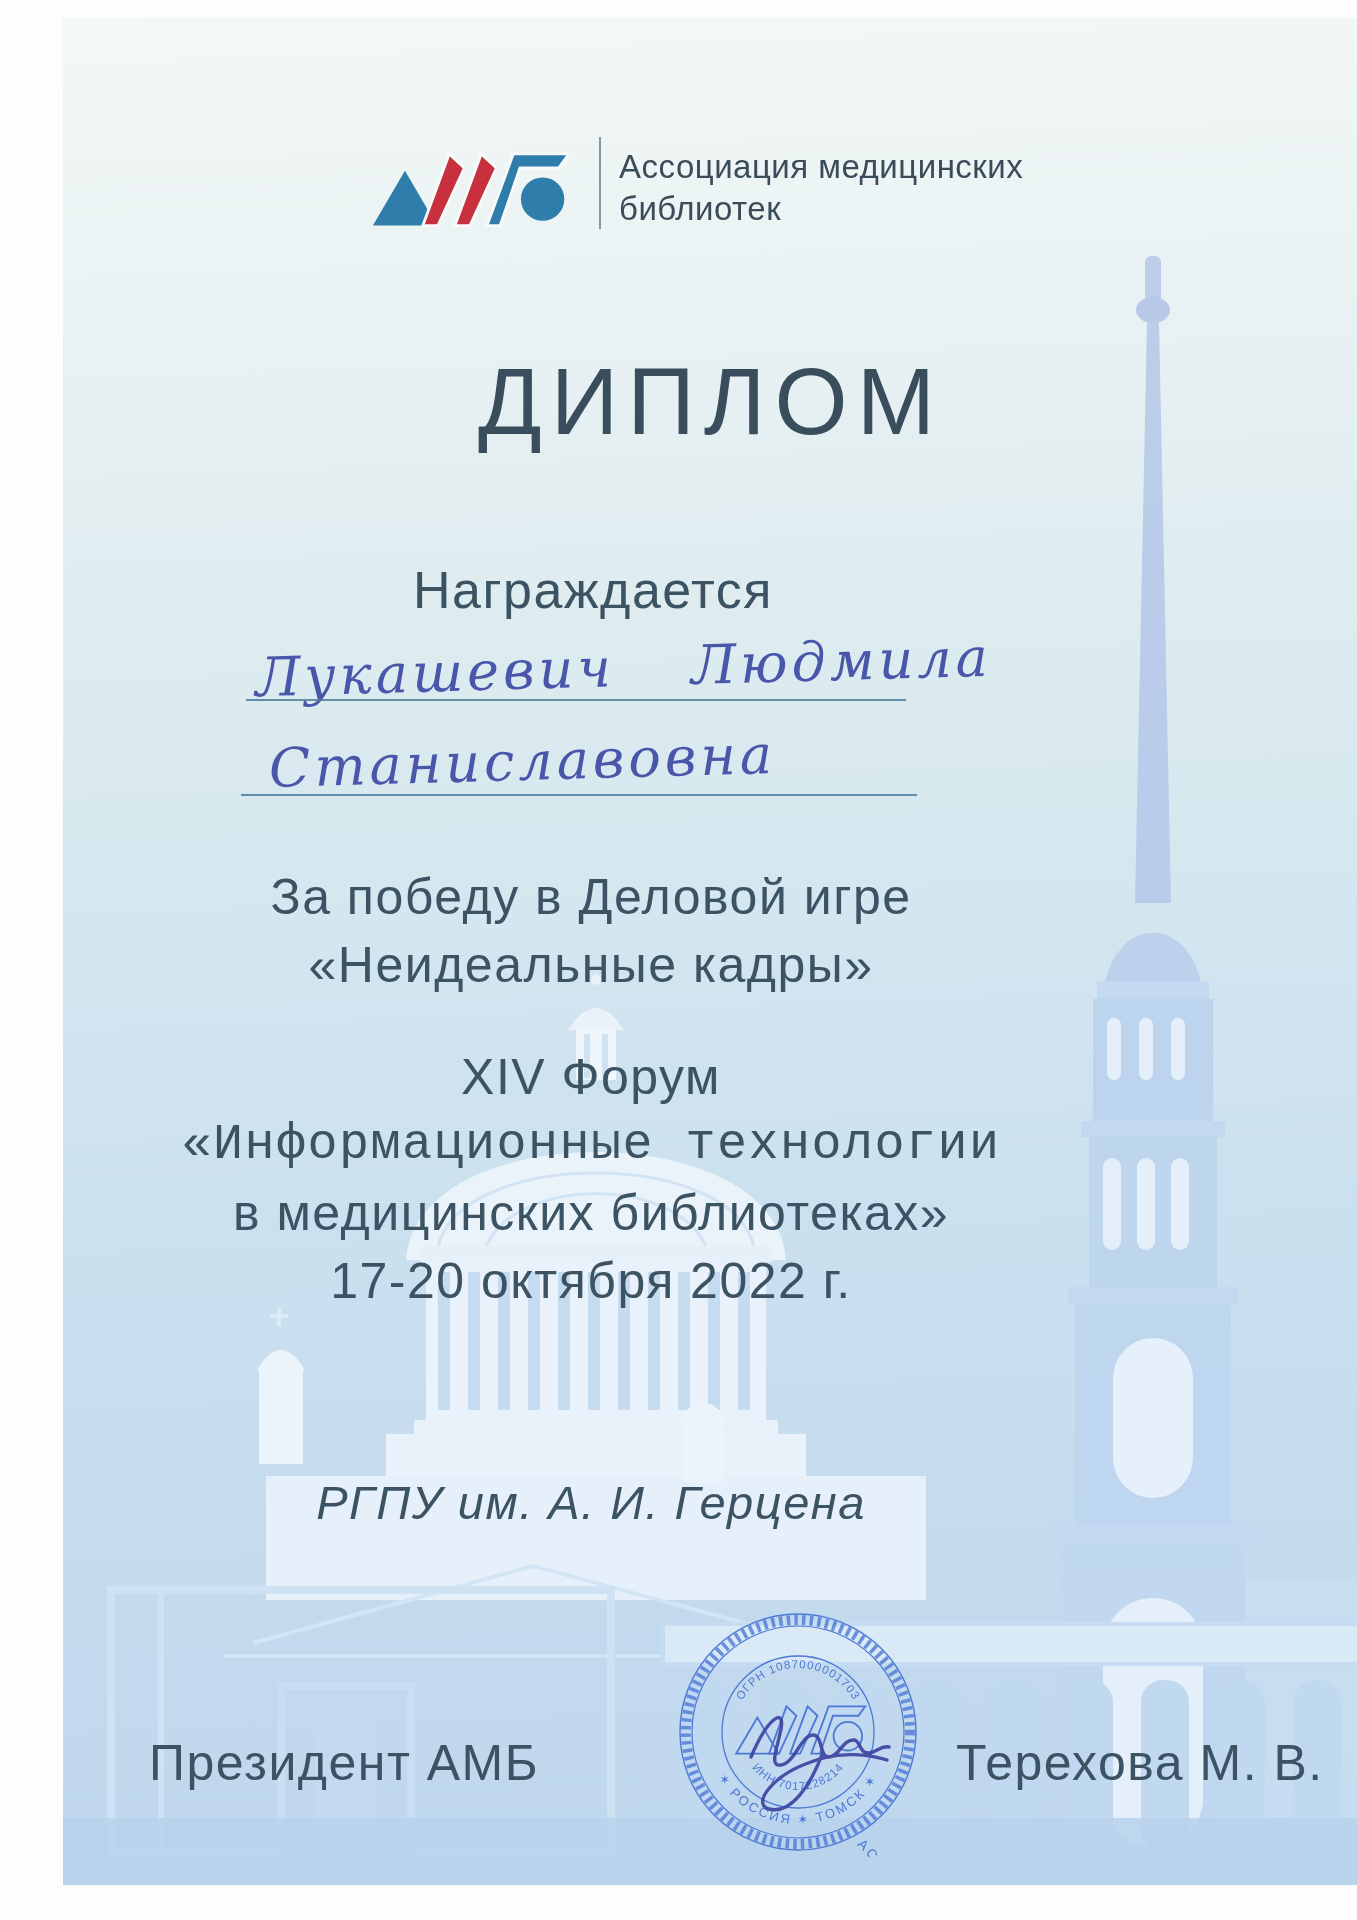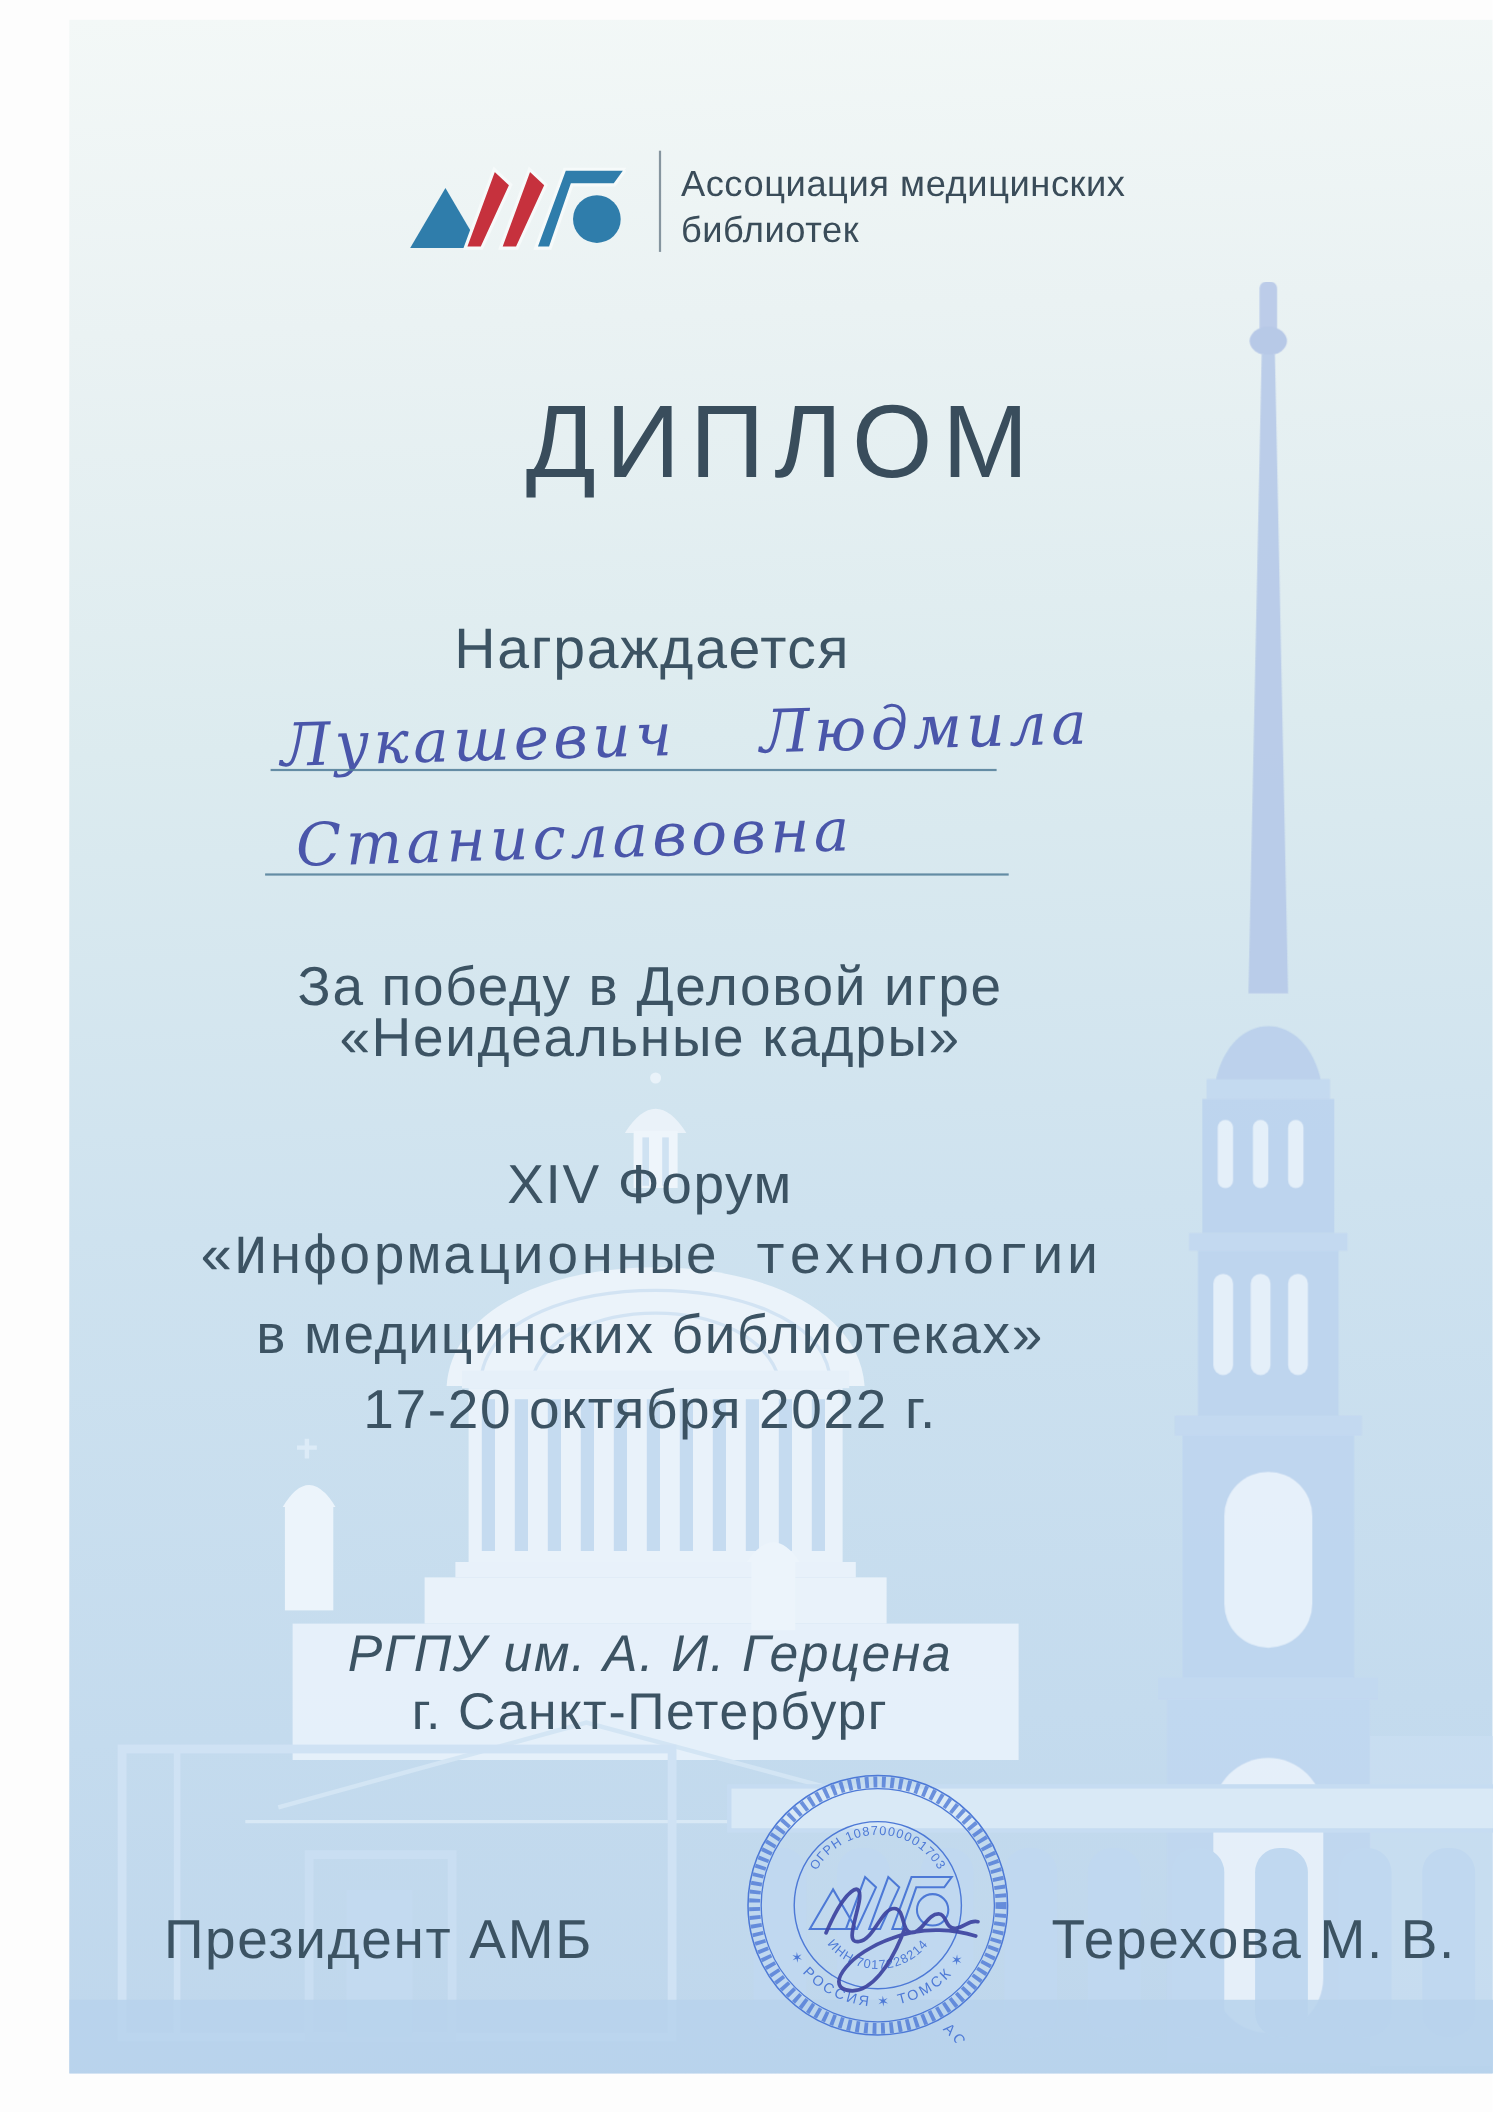--- a/index.html
+++ b/index.html
@@ -133,29 +133,28 @@
     <div class="abs" style="left:192px;top:618px;">
       <span class="handwriting">Лукашевич Людмила</span>
     </div>
     <div class="abs rule" style="left:183px;top:681px;width:660px;"></div>
     <div class="abs" style="left:206px;top:712px;">
       <span class="handwriting">Станиславовна</span>
     </div>
     <div class="abs rule" style="left:178px;top:776px;width:676px;"></div>
 
     <div class="abs doc-text body-line center" style="left:528px;top:850px;">За победу в Деловой игре</div>
-    <div class="abs doc-text body-line center" style="left:528px;top:896px;text-align:right;">«Неидеальные кадры»</div>
+    <div class="abs doc-text body-line center" style="left:528px;top:918px;text-align:right;">«Неидеальные кадры»</div>
 
     <div class="abs doc-text body-line center" style="left:528px;top:1030px;text-align:center;">XIV Форум</div>
     <div class="abs doc-text body-line center" style="left:528px;top:1098px;font-family:Liberation Mono, monospace;">«Информационные технологии</div>
     <div class="abs doc-text body-line center" style="left:528px;top:1166px;">в медицинских библиотеках»</div>
     <div class="abs doc-text body-line center" style="left:528px;top:1234px;">17-20 октября 2022 г.</div>
 
     <div class="abs doc-text venue-line center" style="left:528px;top:1457px;font-style:italic;">РГПУ им. А. И. Герцена</div>
-    <div class="abs doc-text venue-line center" style="left:528px;top:1510px;">г. Санкт-Петербург</div>
 
     <div class="abs doc-text footer-label" style="left:86px;top:1716px;">Президент АМБ</div>
     <div class="abs doc-text footer-label" style="left:893px;top:1716px;">Терехова М. В.</div>
 
     <svg class="abs stamp-svg" style="left:610px;top:1589px;" width="250" height="250" viewBox="0 0 250 250">
       <defs>
         <path id="ring-top" d="M125,217 a92,92 0 1,1 -0.1,0"></path>
         <path id="ring-bottom" d="M33,125 A92,92 0 0,0 217,125"></path>
         <path id="ring-ogrn" d="M61,125 A64,64 0 0,1 189,125"></path>
         <path id="ring-inn" d="M67,125 A58,58 0 0,0 183,125"></path>

